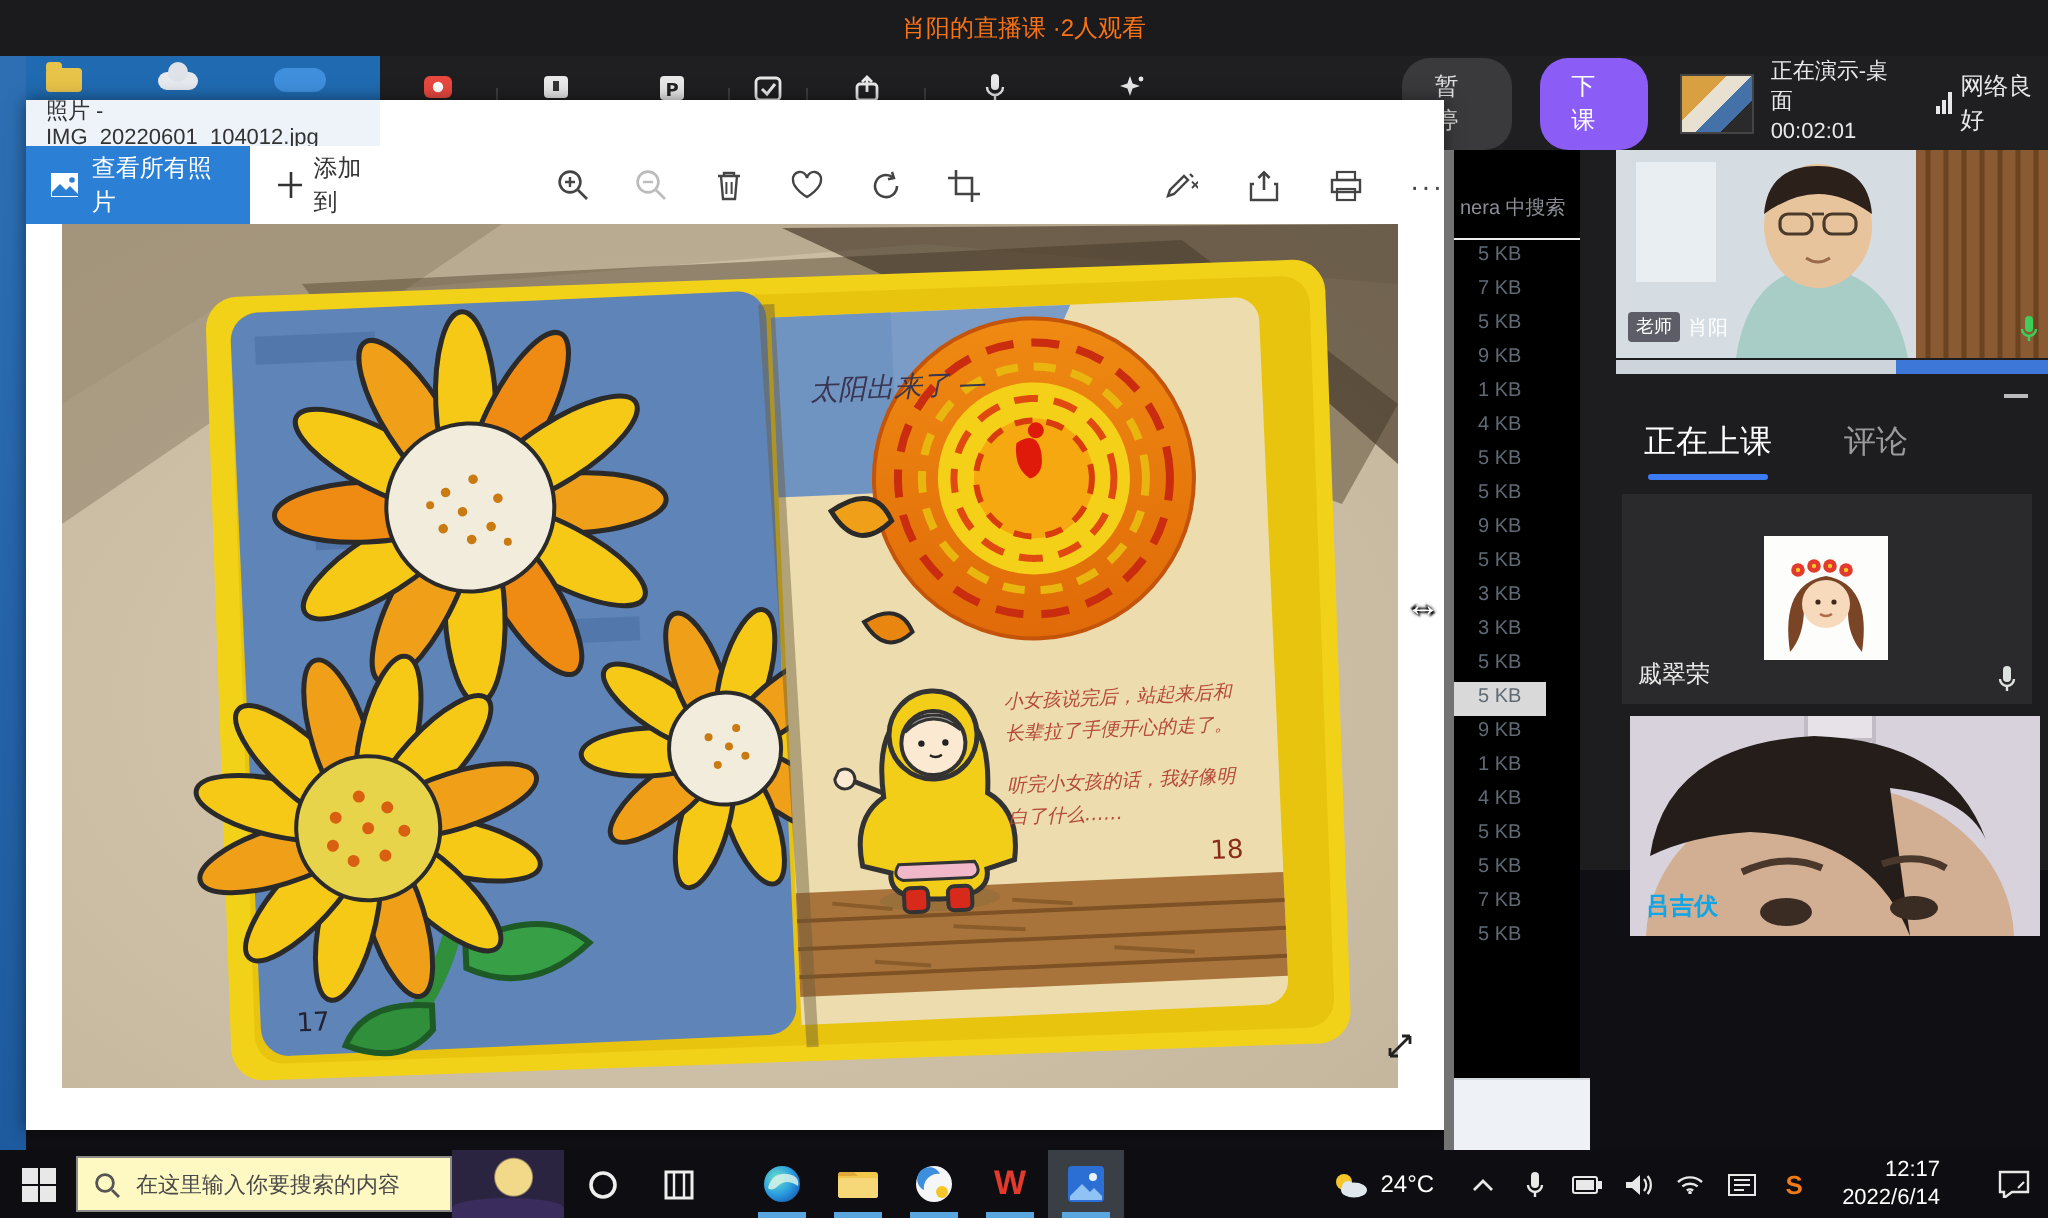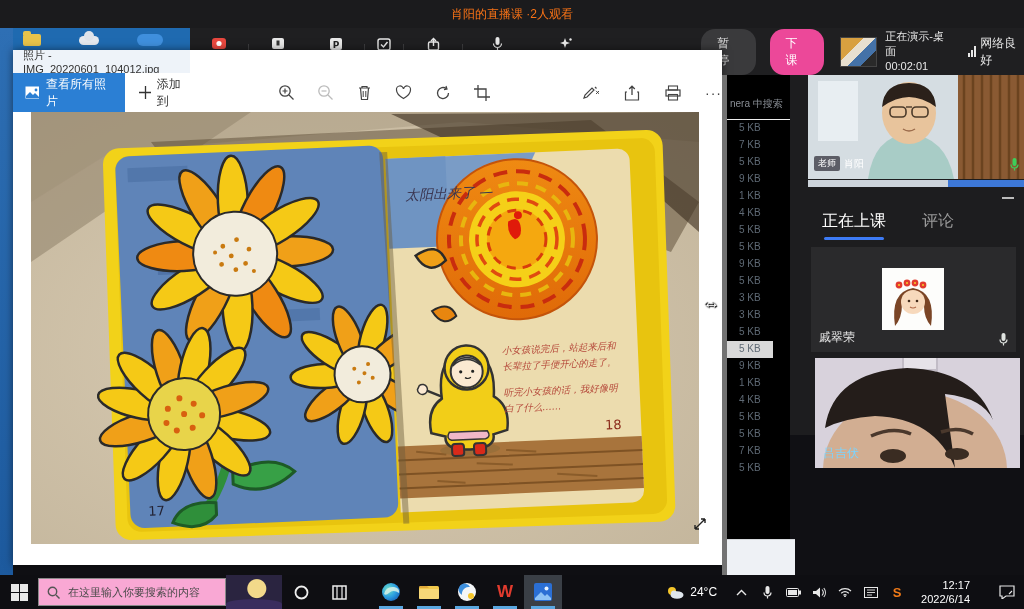--- a/index.html
+++ b/index.html
@@ -22,21 +22,21 @@
 
   
   .stream { position:absolute; left:190px; top:28px; width:834px; height:47px; background:#1f1f21;
             display:flex; align-items:center; color:#c9c9c9; }
   .tbtn { display:flex; flex-direction:column; align-items:center; justify-content:center; gap:2px;
           font-size:10px; padding:0 9px; height:100%; cursor:pointer; white-space:nowrap; }
   .tbtn .ig { height:15px; display:flex; align-items:center; }
   .tdiv { width:1px; height:16px; background:#3c3c3e; }
   .pill { border-radius:14px; font-size:12px; padding:6px 16px; margin-left:10px; cursor:pointer; }
   .pill.pause { background:#3a3a3c; color:#ddd; }
-  .pill.endclass { background:#ec4899; color:#fff; margin-left:14px; }
+  .pill.endclass { background:#8b5cf6; color:#fff; margin-left:14px; }
   .present-thumb { width:40px; height:30px; margin-left:16px; border:1px solid #444;
         background:linear-gradient(135deg,#d8a040 0 35%,#e8e0d0 35% 55%,#4472a8 55% 75%,#2a2a2a 75%); }
   .present-info { margin-left:8px; font-size:11px; color:#e8e8e8; line-height:15px; }
   .network { margin-left:18px; display:flex; align-items:center; gap:4px; font-size:12px; color:#e8e8e8; }
   .bars { display:flex; align-items:flex-end; gap:1px; height:11px; }
   .bars i { width:2px; background:#e8e8e8; display:block; }
 
   
   .photo-win { position:absolute; left:13px; top:50px; width:709px; height:515px; background:#fff; box-shadow:0 0 8px rgba(0,0,0,.5); }
   .photo-tab { position:absolute; left:0; top:0; width:177px; height:23px; background:#eef3f9; color:#333;
@@ -75,21 +75,21 @@
   .avatar { position:absolute; left:71px; top:21px; width:62px; height:62px; background:#fff; overflow:hidden; }
   .tile-name { position:absolute; left:8px; bottom:6px; font-size:12px; color:#e8e8e8; }
   .tile-mic { position:absolute; right:8px; bottom:6px; }
   .tile2 { position:absolute; left:25px; top:283px; width:205px; height:110px; background:#35313a; overflow:hidden; }
 
   
   .taskbar { position:absolute; left:0; top:575px; width:1024px; height:34px; background:#0e0e12; display:flex; align-items:center; z-index:50; }
   .tb-start { width:38px; height:34px; display:flex; align-items:center; justify-content:center; cursor:pointer; }
   .win-logo { display:grid; grid-template-columns:8px 8px; grid-template-rows:8px 8px; gap:1px; }
   .win-logo i { background:#e8e8e8; display:block; }
-  .tb-search { width:188px; height:28px; background:#f9a8d4; border:1px solid #8a8a8a; display:flex; align-items:center; gap:8px;
+  .tb-search { width:188px; height:28px; background:#fef9c3; border:1px solid #8a8a8a; display:flex; align-items:center; gap:8px;
                padding:0 8px; font-size:11px; color:#4a4a4a; white-space:nowrap; overflow:hidden; cursor:text; }
   .tb-art { width:56px; height:34px; background:radial-gradient(circle at 55% 40%, #f2d98a 0 9px, #2a2440 10px);
             position:relative; overflow:hidden; }
   .tb-art:after { content:""; position:absolute; bottom:0; left:0; width:56px; height:10px; background:#3a2d5e; border-radius:50% 50% 0 0; }
   .tb-ic { width:38px; height:34px; display:flex; align-items:center; justify-content:center; position:relative; cursor:pointer; }
   .tb-ic.open:after { content:""; position:absolute; bottom:0; left:7px; right:7px; height:3px; background:#5aa7e0; }
   .tb-ic.active { background:#3a3f46; }
   .tray { display:flex; align-items:center; margin-left:auto; gap:10px; color:#e8e8e8; }
   .tray .sic { display:flex; align-items:center; justify-content:center; width:16px; cursor:pointer; }
   .tb-weather { display:flex; align-items:center; gap:6px; font-size:12px; color:#fff; margin-right:6px; cursor:pointer; }
@@ -578,21 +578,21 @@
         <rect width="205" height="110" fill="#d8d2dc"></rect>
         <rect x="88" y="0" width="34" height="40" fill="#e6e2e8"></rect>
         <path d="M88 0v40M122 0v40M88 12h34M88 26h34" stroke="#c2bcc6" stroke-width="2"></path>
         <ellipse cx="100" cy="112" rx="92" ry="78" fill="#d2ae92"></ellipse>
         <path d="M10 70 Q 18 14 92 10 Q 160 12 178 62 Q 168 40 130 36 L 140 110 Q 120 60 60 58 Q 30 60 10 70z" fill="#241d1a"></path>
         <path d="M56 78 q 22 -10 40 -2" stroke="#4a382c" stroke-width="3.5" fill="none"></path>
         <path d="M126 74 q 18 -6 32 2" stroke="#4a382c" stroke-width="3.5" fill="none"></path>
         <ellipse cx="78" cy="98" rx="13" ry="7" fill="#3a2c22"></ellipse>
         <ellipse cx="142" cy="96" rx="12" ry="6" fill="#3a2c22"></ellipse>
       </svg>
-      <span class="tile-name" style="color:#7dd3fc;">吕吉伏</span>
+      <span class="tile-name" style="color:#0ea5e9;font-weight:bold;">吕吉伏</span>
     </div>
   </div>
 
   <div class="taskbar">
     <div class="tb-start">
       <span class="win-logo">
           <i></i>
           <i></i>
           <i></i>
           <i></i>

